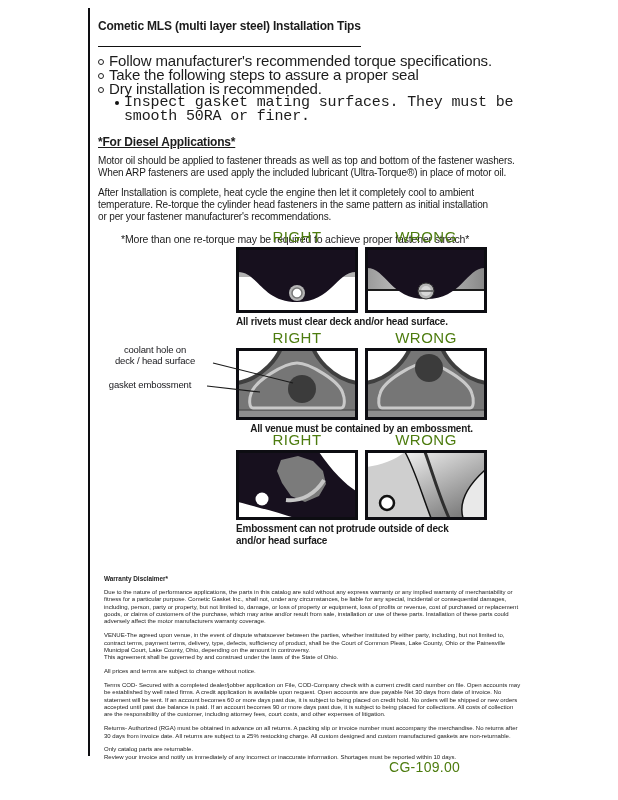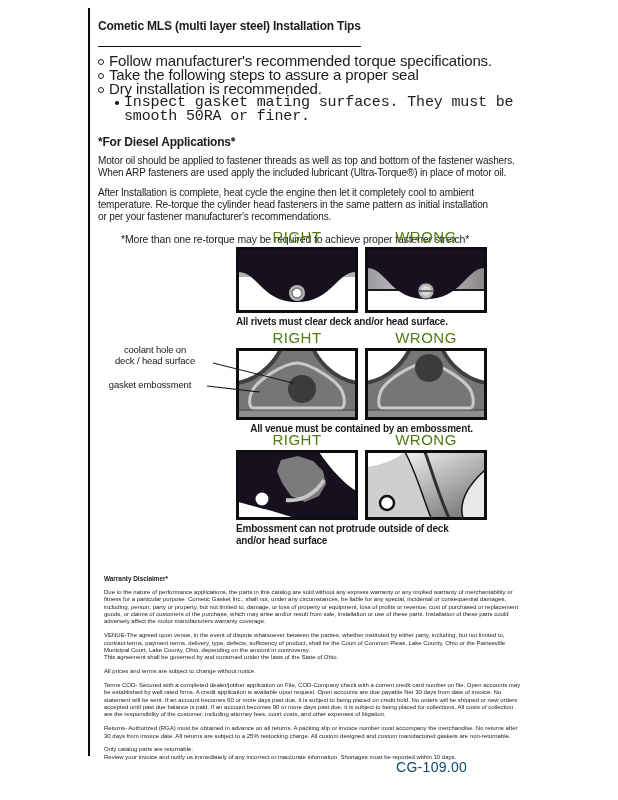--- a/index.html
+++ b/index.html
@@ -9,41 +9,41 @@
   }
   .spine{position:absolute;left:88px;top:8px;width:2px;height:748px;background:#0e0e12;}
   .content{position:absolute;left:98px;top:16px;width:470px;}
   .doc-title{display:inline-block;font-size:12px;font-weight:bold;letter-spacing:-0.2px;
     border-bottom:1.5px solid #111;padding-bottom:13px;margin:2px 0 7px 0;}
   .bullet-row{display:flex;align-items:flex-start;font-size:15px;line-height:14px;letter-spacing:-0.15px;}
   .bullet-row .m{flex:0 0 auto;margin:4.5px 5px 0 0;}
   .mark-open{width:4px;height:4px;border:1px solid #222;border-radius:50%;}
   .mark-fill{width:4px;height:4px;background:#111;border-radius:50%;}
   .sub{margin-left:17px;font-family:Liberation Mono, monospace;}
-  .section-head{font-size:12px;font-weight:bold;letter-spacing:-0.2px;margin:11px 0 6px 0;}
+  .section-head{font-size:12px;font-weight:bold;letter-spacing:-0.2px;margin:11px 0 6px 0;text-decoration:underline;}
   .para{font-size:10px;line-height:12px;letter-spacing:-0.15px;margin:0 0 8px 0;white-space:pre-line;}
   .note{font-size:10.5px;letter-spacing:-0.15px;margin-top:10px;margin-left:23px;}
 
   
   .dg-row{position:absolute;left:236px;width:251px;}
   .dg-labels{display:flex;gap:7px;}
   .dg-label{width:122px;text-align:center;font-size:15px;letter-spacing:0.5px;color:#4d7c0f;}
   .dg-panels{display:flex;gap:7px;margin-top:2px;}
   .dg-caption{margin-top:3px;font-size:10px;font-weight:bold;letter-spacing:-0.2px;
     line-height:11.5px;white-space:pre-line;}
   .dg-caption.center{text-align:center;}
   .ann{position:absolute;text-align:center;font-size:9.5px;line-height:11px;letter-spacing:-0.15px;
     white-space:pre-line;color:#18181c;}
   .leader{position:absolute;left:105px;top:342px;pointer-events:none;}
 
   
   .legal{position:absolute;left:104px;top:575px;width:460px;color:#222;}
   .legal-head{font-size:6.4px;font-weight:bold;margin:0 0 7px 0;}
   .legal-para{font-size:6px;line-height:7.35px;margin:0 0 6.5px 0;white-space:pre-line;}
-  .page-num{position:absolute;left:389px;top:759px;font-size:14px;letter-spacing:0.3px;color:#0c4a6e;margin-left:7px;}
+  .page-num{position:absolute;left:389px;top:759px;font-size:14px;letter-spacing:0.3px;color:#4d7c0f;}
 
   
   .f-ink{fill:var(--ink,#17101e);}
   .f-band{fill:var(--band-gray,#b3b3b3);}
   .f-deck{fill:var(--deck-gray,#767676);}
   .f-hole{fill:var(--hole-dark,#3b3b3b);}
   .s-emboss{stroke:var(--light-gray,#c9c9c9);}
 </style>
 </head>
 <body>

